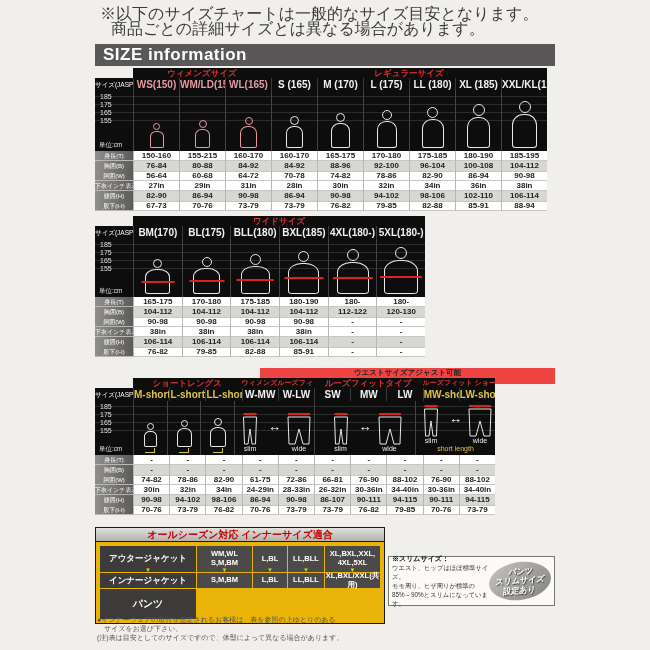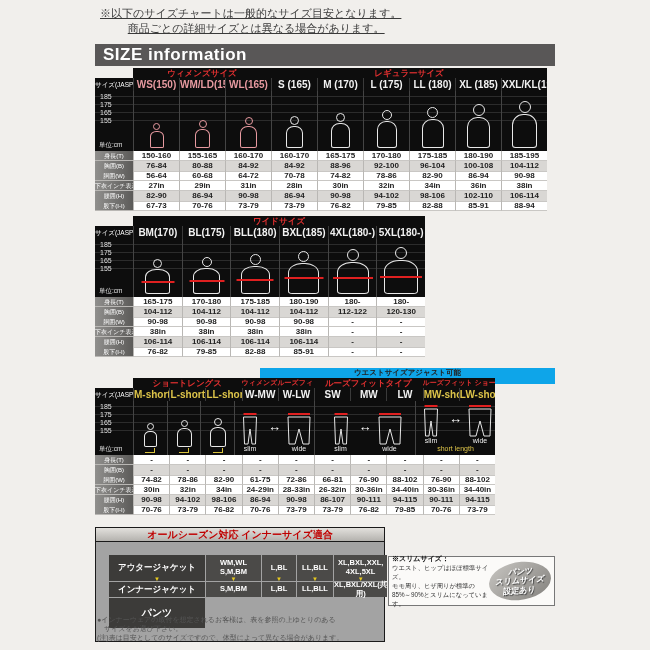--- a/index.html
+++ b/index.html
@@ -1,18 +1,18 @@
 <!DOCTYPE html>
 <html><head>
 <meta charset="utf-8">
 <style>
   html,body{margin:0;padding:0;}
   .page{position:relative;width:650px;height:650px;background:#f1efec;font-family:"Liberation Sans",sans-serif;overflow:hidden;}
-  .top-notes{position:absolute;left:100px;top:6px;font-size:11px;color:#3a3a3a;line-height:15px;text-decoration:underline;}
-  .top-notes .indent{padding-left:11px;text-align:center;}
+  .top-notes{position:absolute;left:100px;top:6px;font-size:16px;color:#3a3a3a;line-height:15px;}
+  .top-notes .indent{padding-left:11px;}
   .size-bar{position:absolute;left:95px;top:44px;width:460px;height:22px;background:#595757;color:#fff;font-weight:bold;font-size:17px;line-height:22px;padding-left:8px;box-sizing:border-box;letter-spacing:.5px;}
   .sizetable{position:absolute;}
   .t-row{display:flex;}
   .group-row{height:10px;}
   .corner-empty{box-sizing:border-box;}
   .group-band{flex:1;display:flex;background:#0d0d0d;}
   .group-cell{color:#e03030;font-weight:bold;font-size:8.5px;text-align:center;line-height:10px;overflow:hidden;white-space:nowrap;}
   .group-cell.small{font-size:7px;}
   .head-row{background:#0d0d0d;height:13px;}
   .corner-cell{color:#fff;font-size:6.5px;line-height:13px;text-align:center;overflow:hidden;white-space:nowrap;box-sizing:border-box;}
@@ -36,24 +36,24 @@
   .short-mark{width:9px;height:4px;border-right:1px solid #d8c23c;border-bottom:1px solid #d8c23c;margin-top:1px;}
   .pants-row{display:flex;align-items:flex-end;gap:3px;justify-content:center;}
   .pants-wrap{display:flex;flex-direction:column;align-items:center;}
   .fit-label{color:#eee;font-size:7px;line-height:8px;}
   .h-arrow{color:#fff;font-size:13px;font-weight:bold;align-self:center;line-height:13px;margin-bottom:12px;}
   .extra-label{color:#ddc44a;font-size:7px;text-align:center;line-height:8px;}
   .data-row{height:10px;background:#fff;}
   .data-row.shade{background:#d9d7d4;align-items:center;}
   .row-label{background:linear-gradient(90deg,#908f8d,#5c5b59);color:#fff;font-size:6px;text-align:center;line-height:10px;border-bottom:1px solid #b9b7b4;box-sizing:border-box;overflow:hidden;white-space:nowrap;}
   .data-cell{flex:1;font-size:8px;font-weight:bold;color:#222;text-align:center;line-height:10px;border-left:1px solid #b9b7b4;border-bottom:1px solid #c9c7c4;box-sizing:border-box;overflow:hidden;white-space:nowrap;}
-  .adjust-band{position:absolute;left:260px;top:368px;width:295px;height:16px;background:#0ea5e9;color:#222;font-size:7.5px;font-weight:bold;text-align:center;line-height:10px;}
+  .adjust-band{position:absolute;left:260px;top:368px;width:295px;height:16px;background:#ef4444;color:#222;font-size:7.5px;font-weight:bold;text-align:center;line-height:10px;}
   .inner-table{position:absolute;left:95px;top:527px;width:290px;}
   .it-title{height:13px;background:linear-gradient(#e2e0dc,#b4b2ae);border:1px solid #1a1a1a;border-bottom:none;color:#c00000;font-weight:bold;font-size:10px;text-align:center;line-height:13px;}
-  .it-grid{display:grid;grid-template-columns:96px 55px 34px 36px 1fr;grid-template-rows:26px 15px 30px;gap:1px;background:#a3a3a3;border:1px solid #1a1a1a;padding:13px;}
+  .it-grid{display:grid;grid-template-columns:96px 55px 34px 36px 1fr;grid-template-rows:26px 15px 30px;gap:1px;background:#eab308;border:1px solid #1a1a1a;padding:4px;}
   .it-cell,.it-label{background:#4b4a48;color:#fff;font-size:7.5px;font-weight:bold;display:flex;align-items:center;justify-content:center;text-align:center;white-space:pre-line;line-height:1.15;position:relative;}
   .it-label{background:#3c3b39;font-size:8.5px;}
   .it-label.big{font-size:10px;}
   .arrowed::after{content:"▼";position:absolute;bottom:-1px;left:50%;transform:translateX(-50%);color:#e6c81e;font-size:6px;line-height:6px;}
   .it-note{background:#4b4a48;padding:1px 3px;display:flex;flex-direction:column;justify-content:center;grid-column:2/6;}
   .it-note-title{color:#e6c81e;font-size:7.5px;font-weight:bold;text-align:center;line-height:9px;}
   .it-note-body{color:#dddddd;font-size:5.5px;line-height:6.5px;margin-top:1px;}
   .slim-box{position:absolute;left:388px;top:556px;width:167px;height:50px;background:#fbfaf8;border:1px solid #777;box-sizing:border-box;display:flex;align-items:center;padding:2px 3px;}
   .slim-text{flex:1;font-size:6.3px;color:#333;line-height:9px;}
   .slim-title{font-weight:bold;color:#111;font-size:7px;}
@@ -153,21 +153,21 @@
         <div class="fig-cell">
           <div class="person" style="height: 48px;">
             <div class="p-head" style="height: 12px; width: 12px; border-color: rgb(232, 232, 232);"></div>
             <div class="p-body" style="width: 25px; height: 34px; border-color: rgb(232, 232, 232);"></div>
           </div>
         </div>
       </div>
       <div class="t-row data-row">
         <div class="row-label" style="width: 38px;">身長(T)</div>
         <div class="data-cell">150-160</div>
-        <div class="data-cell">155-165</div>
+        <div class="data-cell">155-215</div>
         <div class="data-cell">160-170</div>
         <div class="data-cell">160-170</div>
         <div class="data-cell">165-175</div>
         <div class="data-cell">170-180</div>
         <div class="data-cell">175-185</div>
         <div class="data-cell">180-190</div>
         <div class="data-cell">185-195</div>
       </div>
       <div class="t-row data-row shade">
         <div class="row-label" style="width: 38px;">胸囲(B)</div>

